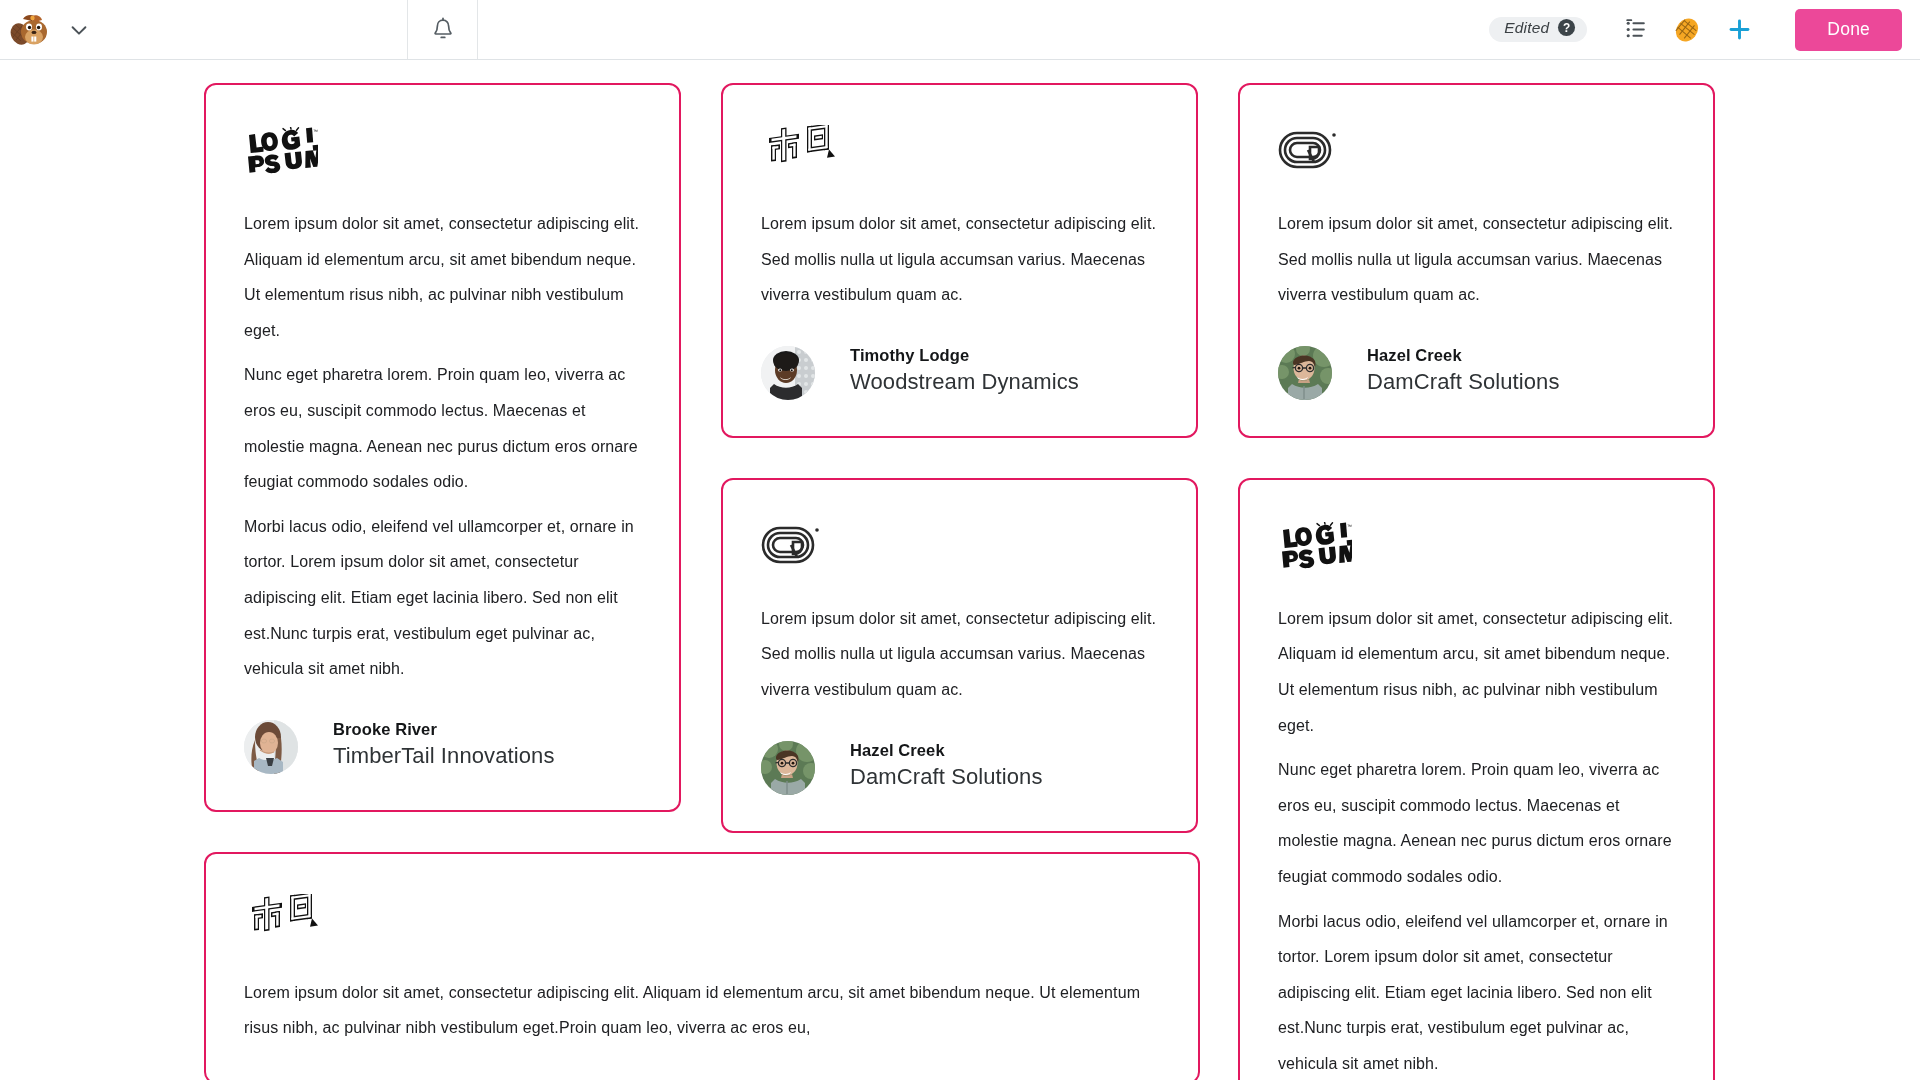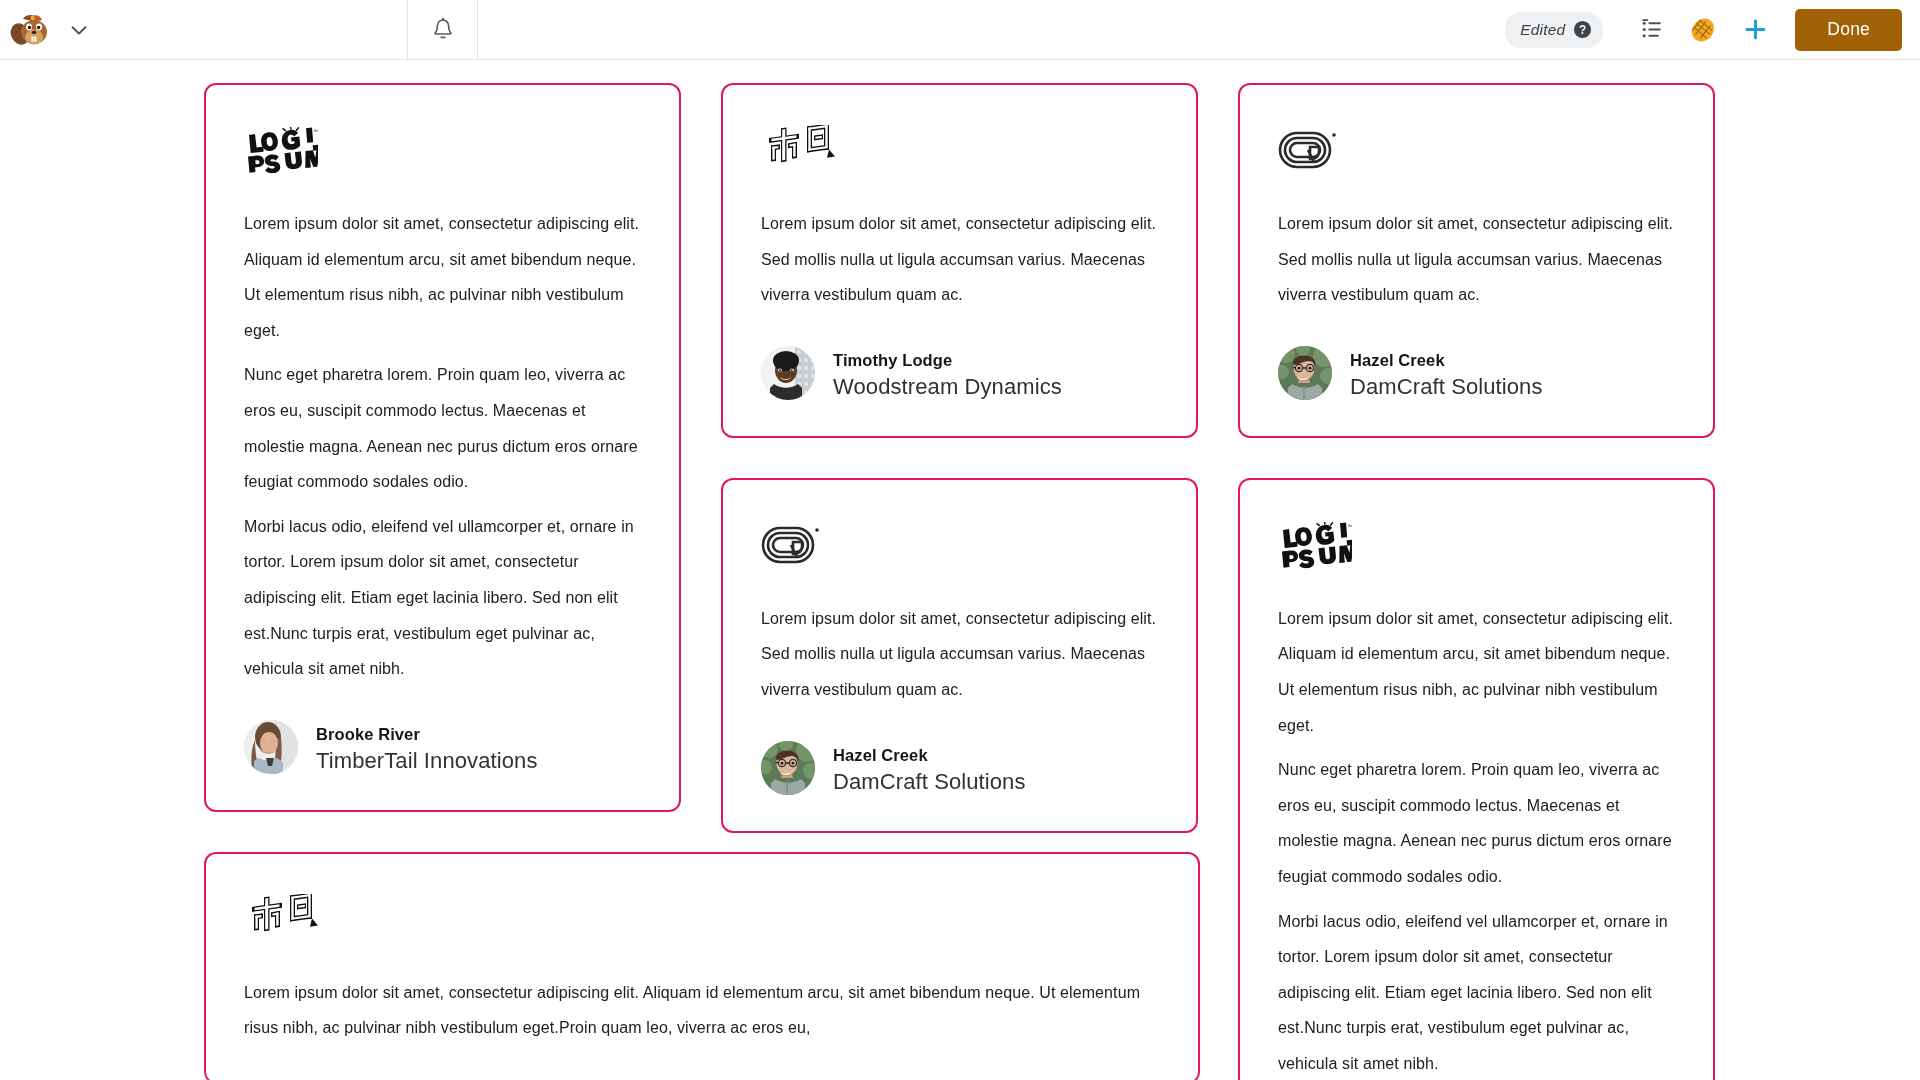--- a/index.html
+++ b/index.html
@@ -78,55 +78,55 @@
 
   .bar-right {
     display: flex;
     align-items: center;
     gap: 0px;
     padding-right: 18px;
   }
 
   .edited-badge {
     display: inline-flex;
-    align-items: center;
+    align-items: flex-end;
     gap: 8px;
     background: #eef0f2;
     border-radius: 16px;
     padding: 5px 11px 5px 15px;
-    height: 36px;
+    height: 25px;
     cursor: pointer;
     margin-right: 22px;
   }
   .edited-badge-text {
     font-style: italic;
     font-size: 15.5px;
     color: #3b4044;
     letter-spacing: .2px;
   }
 
   .icon-btn {
     width: 52px; height: 44px;
     display: flex; align-items: center; justify-content: center;
     cursor: pointer;
     border-radius: 5px;
   }
 
   .done-btn {
-    background: #a16207;
+    background: #ec4899;
     color: #ffffff;
     border: none;
     border-radius: 5px;
     height: 42px;
     min-width: 86px;
     padding: 0 32px;
     font-size: 17.5px;
     font-family: inherit;
     cursor: pointer;
-    margin-left: 14px;
+    margin-left: 30px;
     letter-spacing: .2px;
   }
 
   
   .canvas {
     position: relative;
     width: 1920px;
     height: 1020px;
     background: #ffffff;
     overflow: hidden;
@@ -155,22 +155,22 @@
   .card-body p {
     font-size: 16px;
     line-height: 35.6px;
     color: #202124;
     letter-spacing: .1px;
   }
   .card-body p + p { margin-top: 9px; }
 
   .author {
     display: flex;
-    align-items: flex-end;
-    gap: 18px;
+    align-items: flex-start;
+    gap: 35px;
     margin-top: 33px;
   }
   .avatar {
     width: 54px; height: 54px;
     border-radius: 50%;
     flex: 0 0 54px;
     overflow: hidden;
     background: #e9ecee;
     position: relative;
   }

